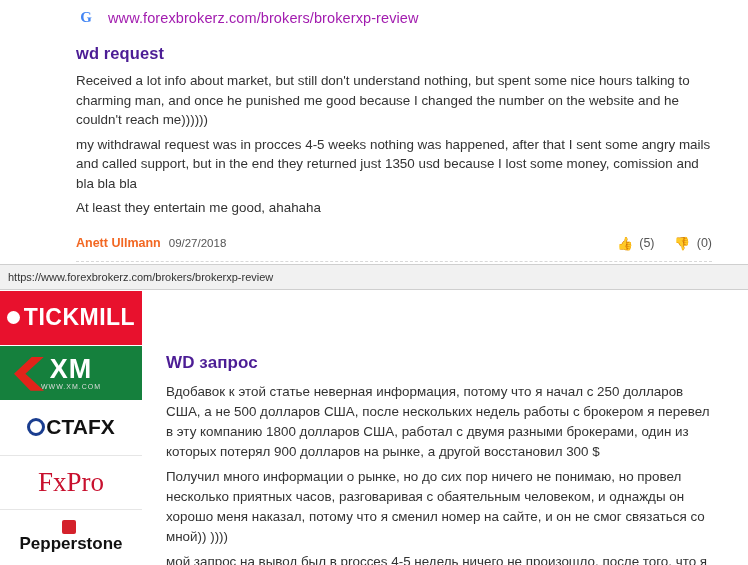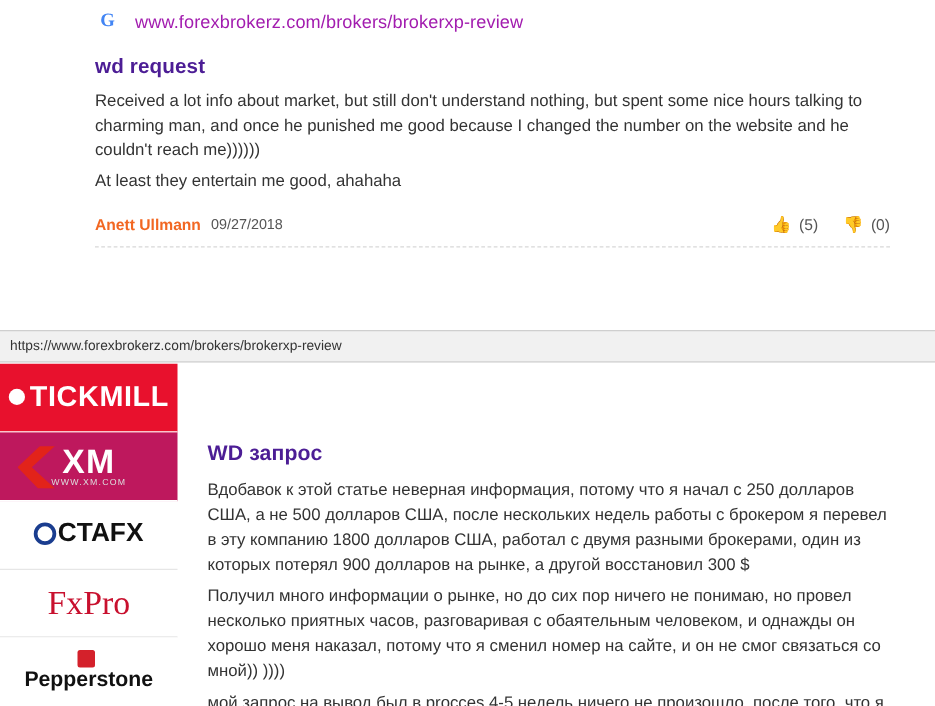--- a/index.html
+++ b/index.html
@@ -159,21 +159,21 @@
   .bc-tickmill .dot {
     display: inline-block;
     width: 13px;
     height: 13px;
     background: #ffffff;
     border-radius: 50%;
     margin-right: 4px;
     vertical-align: middle;
   }
   .bc-xm {
-    background: #be185d;
+    background: #15803d;
     color: #ffffff;
     flex-direction: column;
   }
   .bc-xm .logo-txt {
     font-size: 27px;
     font-weight: bold;
     letter-spacing: 1px;
     line-height: 28px;
   }
   .bc-xm .logo-sub {
@@ -260,20 +260,21 @@
 
 <div class="browser-bar">
   <div class="g-logo">G</div>
   <div class="url-text">www.forexbrokerz.com/brokers/brokerxp-review</div>
 </div>
 
 <div class="review-en">
   <div class="review-title">wd request</div>
   <div class="review-body">
     <p>Received a lot info about market, but still don't understand nothing, but spent some nice hours talking to charming man, and once he punished me good because I changed the number on the website and he couldn't reach me))))))</p>
+    <p>my withdrawal request was in procces 4-5 weeks nothing was happened, after that I sent some angry mails and called support, but in the end they returned just 1350 usd because I lost some money, comission and bla bla bla</p>
     <p>At least they entertain me good, ahahaha</p>
   </div>
   <div class="review-meta">
     <span class="author">Anett Ullmann</span>
     <span class="date">09/27/2018</span>
     <span class="votes">
       <span class="thumb">👍</span>
       <span class="count">(5)</span>
       <span class="thumb">👎</span>
       <span class="count">(0)</span>

